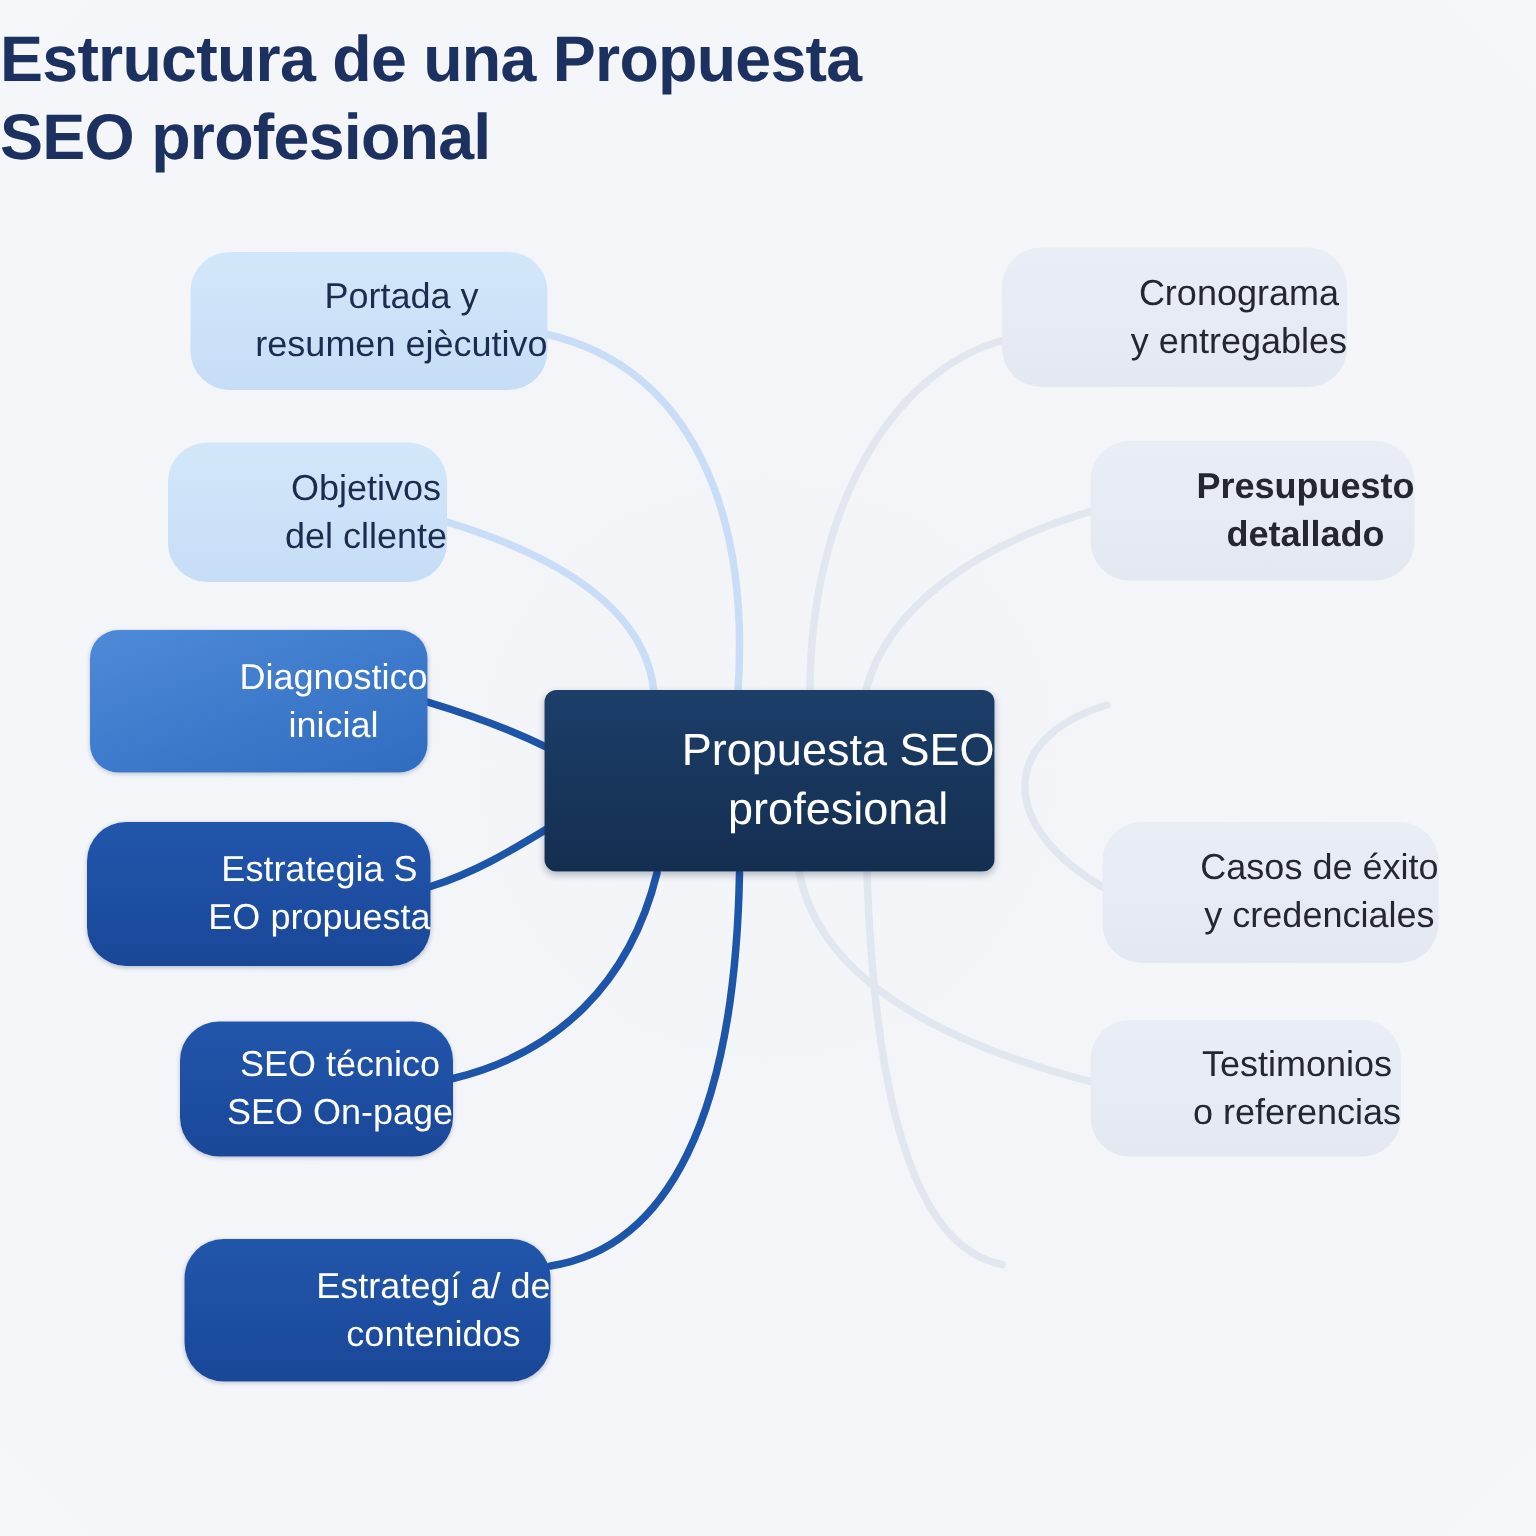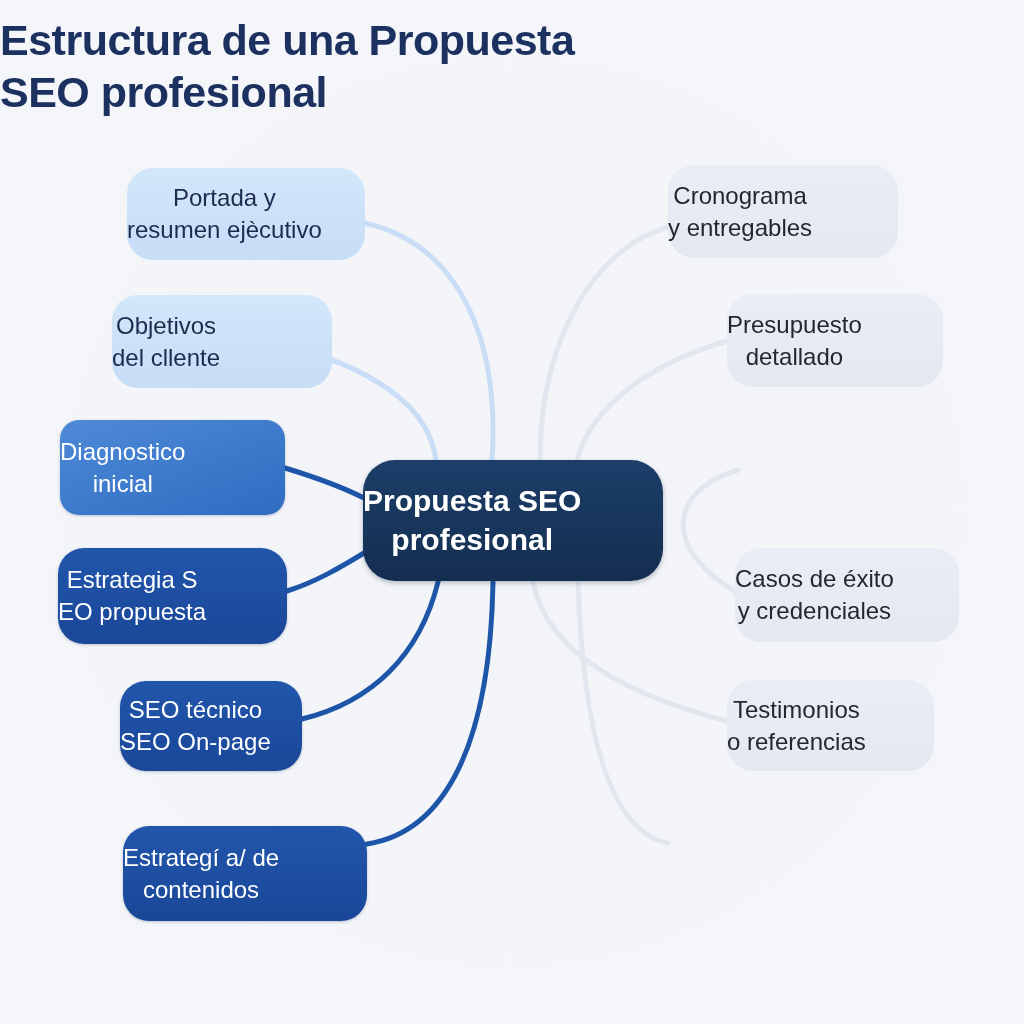--- a/index.html
+++ b/index.html
@@ -27,21 +27,21 @@
     text-align: left;
     font-size: 43px;
     font-weight: 700;
     line-height: 1.22;
     letter-spacing: -0.5px;
     color: #1c3160;
     white-space: pre-line;
   }
   .node {
     position: absolute;
-    display: flex; align-items: center; justify-content: flex-start;
+    display: flex; align-items: center; justify-content: flex-end;
     text-align: center;
     border-radius: 26px;
     font-size: 24px;
     line-height: 1.32;
   }
   .node .node-label { white-space: pre-line; }
   .node.light {
     background: linear-gradient(180deg, #d3e7fa, #c6ddf6);
     color: #1d2b4e;
   }
@@ -57,22 +57,22 @@
     box-shadow: 0 1px 3px rgba(18, 44, 92, 0.25);
   }
   .node.gray {
     background: linear-gradient(180deg, #e9edf5, #e4e9f1);
     color: #24272d;
   }
   .node.center {
     background: linear-gradient(180deg, #1c3e69, #142e50);
     color: #ffffff;
     font-size: 30px;
-    font-weight: 700;
-    border-radius: 32px;
+    font-weight: 400;
+    border-radius: 8px;
     box-shadow: 0 2px 5px rgba(12, 30, 60, 0.28);
     line-height: 1.28;
   }
 </style>
 </head>
 <body>
 
 <div class="canvas">
 
   <svg class="connectors" viewBox="0 0 1024 1024">
@@ -97,21 +97,21 @@
 
   <div class="node center" style="left:363px; top:460px; width:300px; height:121px;">
     <span class="node-label">Propuesta SEO
 profesional</span>
   </div>
 
   <div class="node light" style="left:127px; top:168px; width:238px; height:92px;">
     <span class="node-label">Portada y
 resumen ejècutivo</span>
   </div>
-  <div class="node light" style="left:112px; top:295px; width:220px; height:93px;">
+  <div class="node light" style="left:112px; top:295px; width:186px; height:93px;">
     <span class="node-label">Objetivos
 del cllente</span>
   </div>
   <div class="node medium" style="left:60px; top:420px; width:225px; height:95px;">
     <span class="node-label">Diagnostico
 inicial</span>
   </div>
   <div class="node dark" style="left:58px; top:548px; width:229px; height:96px;">
     <span class="node-label">Estrategia S
 EO propuesta</span>
@@ -122,21 +122,21 @@
   </div>
   <div class="node dark" style="left:123px; top:826px; width:244px; height:95px;">
     <span class="node-label">Estrategí a/ de
 contenidos</span>
   </div>
 
   <div class="node gray" style="left:668px; top:165px; width:230px; height:93px;">
     <span class="node-label">Cronograma
 y entregables</span>
   </div>
-  <div class="node gray" style="left:727px; top:294px; width:216px; height:93px;">
+  <div class="node gray" style="left:727px; top:294px; width:216px; height:93px;font-weight:bold;">
     <span class="node-label">Presupuesto
 detallado</span>
   </div>
   <div class="node gray" style="left:735px; top:548px; width:224px; height:94px;">
     <span class="node-label">Casos de éxito
 y credenciales</span>
   </div>
   <div class="node gray" style="left:727px; top:680px; width:207px; height:91px;">
     <span class="node-label">Testimonios
 o referencias</span>

